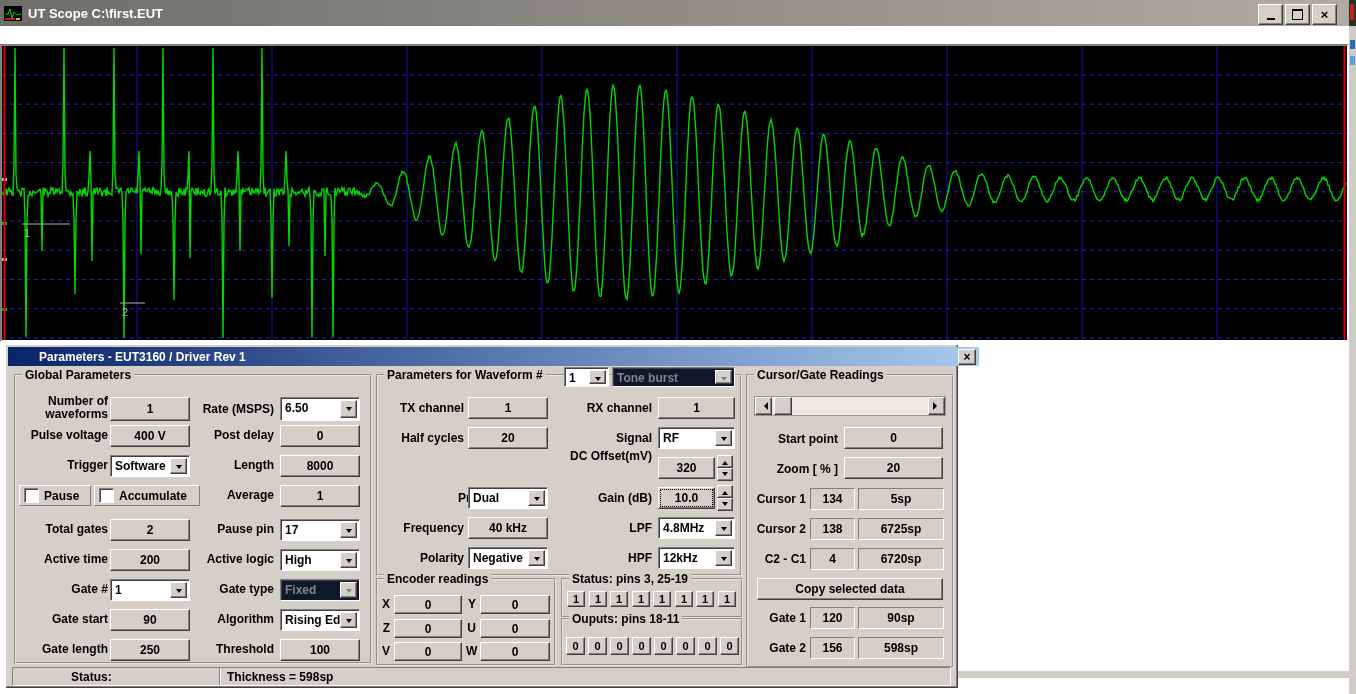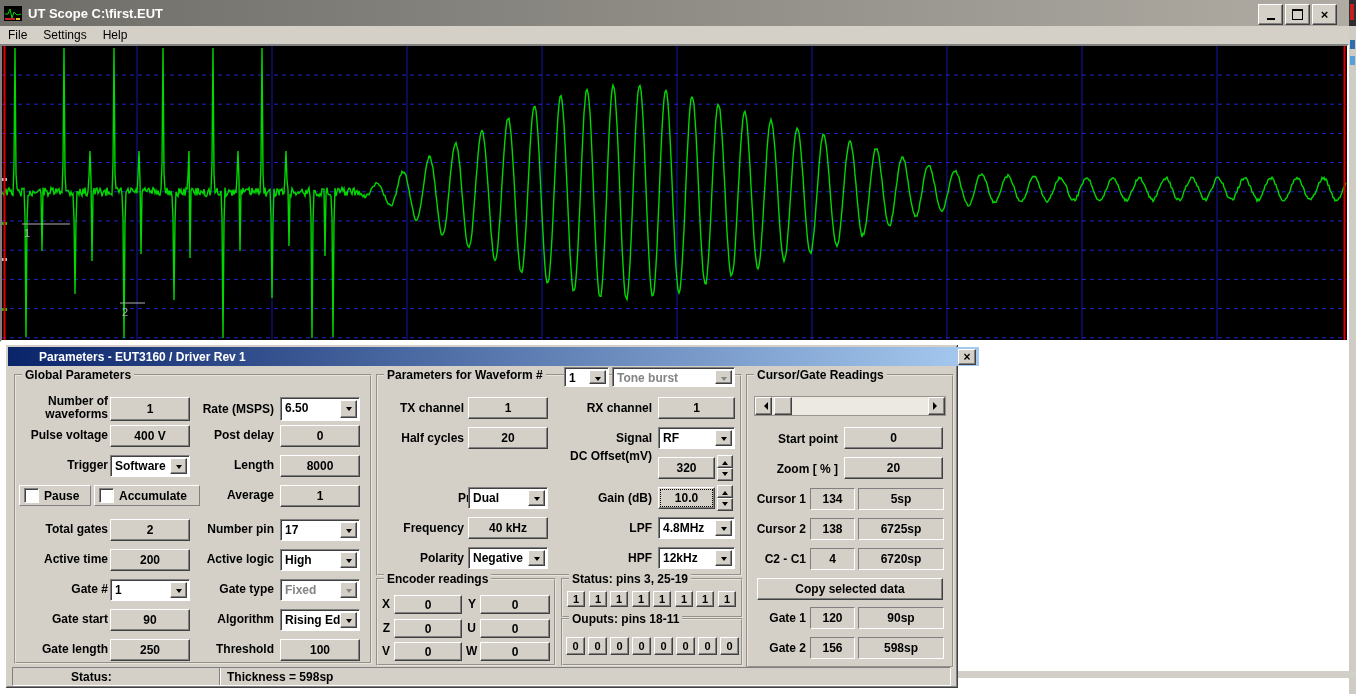--- a/index.html
+++ b/index.html
@@ -50,21 +50,21 @@
   .fld.focus{outline:1px dotted #000;outline-offset:-3px;}
   .fld2{position:absolute;background:#d4d0c8;border:1px solid;border-color:#808080 #fff #fff #808080;
         font-weight:bold;font-size:12px;display:flex;align-items:center;justify-content:center;box-sizing:border-box;}
   .dd{position:absolute;background:#fff;border:1px solid;border-color:#808080 #fff #fff #808080;
       box-shadow:inset 1px 1px 0 #404040;box-sizing:border-box;}
   .dd .txt{position:absolute;left:4px;top:3px;right:18px;bottom:2px;overflow:hidden;
            font-weight:bold;font-size:12px;white-space:nowrap;}
   .dd .arw{position:absolute;top:2px;right:2px;bottom:2px;width:15px;background:#d4d0c8;
            border:1px solid;border-color:#fff #404040 #404040 #fff;box-shadow:inset -1px -1px 0 #808080;}
   .tri-d{width:0;height:0;border:3px solid transparent;border-top:4px solid #000;margin:6px auto 0;}
-  .dd.dis{background:#ffffff;}
+  .dd.dis{background:#0f172a;}
   .dd.dis .txt{color:#848484;}
   .dd.dis .tri-d{border-top-color:#848484;}
   .cbpanel{position:absolute;border:1px solid;border-color:#fff #808080 #808080 #fff;
            display:flex;align-items:center;gap:5px;padding-left:4px;font-weight:bold;font-size:12px;box-sizing:border-box;}
   .cbbox{width:13px;height:13px;background:#fff;border:1px solid;border-color:#808080 #fff #fff #808080;
          box-shadow:inset 1px 1px 0 #404040;flex:0 0 auto;}
   .spin{position:absolute;width:16px;}
   .spin>div{position:absolute;left:0;width:16px;height:13px;background:#d4d0c8;border:1px solid;
             border-color:#fff #404040 #404040 #fff;box-shadow:inset -1px -1px 0 #808080;box-sizing:border-box;}
   .spin .up{top:0;} .spin .dn{top:13px;}
@@ -108,25 +108,20 @@
       <div class="winbtn">
           <div class="glyph-min"></div>
         </div>
       <div class="winbtn">
           <div class="glyph-max"></div>
         </div>
       <div class="winbtn">×</div>
     </div>
   </div>
 
-  <div id="menubar">
-    <span class="mi">File</span>
-    <span class="mi">Settings</span>
-    <span class="mi">Help</span>
-  </div>
 
   <div id="scope">
     <svg id="scope-svg" width="1345" height="294" viewBox="0 0 1345 294">
         <rect x="0" y="0" width="1345" height="294" fill="#000000"></rect>
         <line x1="135" y1="0" x2="135" y2="294" stroke="#1717a6" stroke-width="1"></line>
         <line x1="270" y1="0" x2="270" y2="294" stroke="#1717a6" stroke-width="1"></line>
         <line x1="405" y1="0" x2="405" y2="294" stroke="#1717a6" stroke-width="1"></line>
         <line x1="540" y1="0" x2="540" y2="294" stroke="#1717a6" stroke-width="1"></line>
         <line x1="675" y1="0" x2="675" y2="294" stroke="#1717a6" stroke-width="1"></line>
         <line x1="810" y1="0" x2="810" y2="294" stroke="#1717a6" stroke-width="1"></line>
@@ -208,21 +203,21 @@
       </div>
       <div class="cbpanel" style="left:78px;top:109px;width:106px;height:21px;">
         <div class="cbbox"></div>
         <span>Accumulate</span>
       </div>
       <div class="lbl" style="left:168px;top:113px;width:90px;">Average</div>
       <div class="fld" style="left:264px;top:109px;width:80px;height:22px;">1</div>
 
       <div class="lbl" style="left:0;top:147px;width:92px;">Total gates</div>
       <div class="fld" style="left:94px;top:143px;width:80px;height:22px;">2</div>
-      <div class="lbl" style="left:168px;top:147px;width:90px;">Number pin</div>
+      <div class="lbl" style="left:168px;top:147px;width:90px;">Pause pin</div>
       <div class="dd" style="left:264px;top:143px;width:80px;height:22px;">
         <span class="txt">17</span>
           <div class="arw">
             <div class="tri-d"></div>
           </div>
       </div>
 
       <div class="lbl" style="left:0;top:177px;width:92px;">Active time</div>
       <div class="fld" style="left:94px;top:173px;width:80px;height:22px;">200</div>
       <div class="lbl" style="left:168px;top:177px;width:90px;">Active logic</div>

